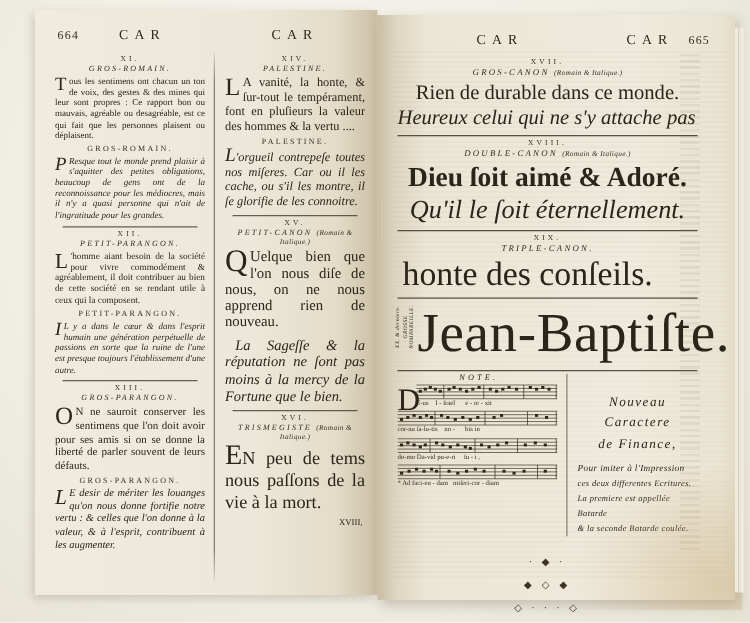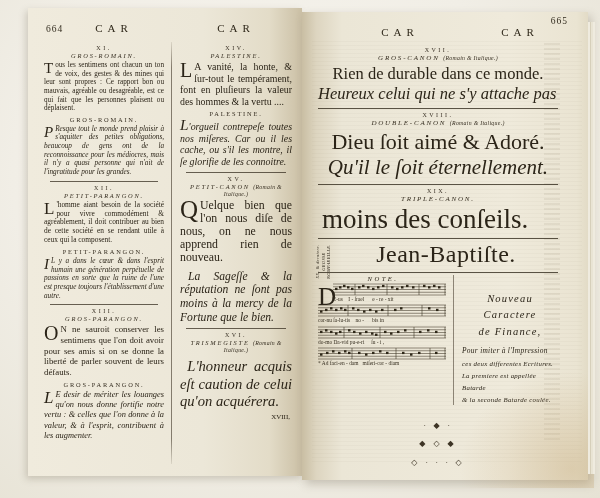--- a/index.html
+++ b/index.html
@@ -65,26 +65,26 @@
   .fcap.s2{font-size:17px;}
   .fcap.s3{font-size:20px;}
   .fcap.s4{font-size:25px;}
   .icap{font-size:1.55em;line-height:.8;}
   .catchword{text-align:right;font-size:7px;margin-top:1px;padding-right:2px;}
 
   
   .rp-content{position:absolute;top:32px;left:16px;width:240px;}
   .gc-roman{font-size:16.5px;text-align:center;white-space:nowrap;margin-top:1px;}
   .gc-italic{font-size:16.5px;font-style:italic;text-align:left;white-space:nowrap;}
-  .dc-roman{font-size:22px;text-align:center;white-space:nowrap;margin-top:1px;}
+  .dc-roman{font-size:22px;text-align:center;white-space:nowrap;margin-top:1px;font-weight:bold;}
   .dc-italic{font-size:21px;font-style:italic;text-align:center;white-space:nowrap;}
   .tc-line{font-size:27px;line-height:1.08;padding-left:4px;}
   .tc-cap{font-size:43px;line-height:.62;vertical-align:-5px;}
   .jb-band{position:relative;padding-left:16px;margin:2px 0 1px;}
-  .jb{font-size:24px;text-align:center;letter-spacing:.5px;white-space:nowrap;}
+  .jb{font-size:44px;text-align:center;letter-spacing:.5px;white-space:nowrap;}
   .side-label{position:absolute;left:-13px;top:12px;width:38px;font-size:4.4px;font-style:italic;
     letter-spacing:.4px;line-height:1.3;text-align:center;transform:rotate(-90deg);transform-origin:50% 50%;}
 
   .note-row{display:flex;margin-top:2px;}
   .music{width:130px;position:relative;}
   .note-label{text-align:center;font-size:6.6px;font-style:italic;letter-spacing:2.5px;margin-bottom:1px;}
   .music-cap{position:absolute;left:0;top:9px;font-size:25px;line-height:1;}
   .staffrow{margin-bottom:1px;}
   .staffrow svg{display:block;}
   .indent{margin-left:15px;}
@@ -136,51 +136,51 @@
       <div class="sechead">PALESTINE.</div>
       <p class="spec pali"><span class="icap">L</span><span>'orgueil contrepeſe toutes nos miſeres. Car ou il les cache, ou s'il les montre, il ſe glorifie de les connoitre.</span></p>
       <div class="rule"></div>
       <div class="secnum">XV.</div>
       <div class="sechead it"><span>PETIT-CANON</span> <span class="paren">(Romain &amp; Italique.)</span></div>
       <p class="spec pc"><span class="fcap s4">Q</span><span>Uelque bien que l'on nous diſe de nous, on ne nous apprend rien de nouveau.</span></p>
       <p class="spec pci">La Sageſſe &amp; la réputation ne ſont pas moins à la mercy de la Fortune que le bien.</p>
       <div class="rule"></div>
       <div class="secnum">XVI.</div>
       <div class="sechead it"><span>TRISMEGISTE</span> <span class="paren">(Romain &amp; Italique.)</span></div>
-      <p class="spec trii">L'honneur acquis eſt caution de celui qu'on acquérera.</p>
+      <p class="spec tri"><span class="icap">E</span><span>N peu de tems nous paſſons de la vie à la mort.</span></p>
       <div class="catchword">XVIII,</div>
     </div>
   </div>
 </div>
 
 <div class="page page-right">
   <div class="bleed"></div>
   <div class="bleed-strip"></div>
 
   <span class="runhead" style="left:42px;top:14px;width:112px;">CAR</span>
   <span class="runhead" style="left:168px;top:14px;width:100px;">CAR</span>
-  <span class="folio" style="right:20px;top:4px;">665</span>
+  <span class="folio" style="right:20px;top:16px;">665</span>
 
   <div class="rp-content">
 
     <div class="secnum">XVII.</div>
     <div class="sechead it" style="font-size:7px;"><span>GROS-CANON</span> <span class="paren">(Romain &amp; Italique.)</span></div>
     <div class="gc-roman">Rien de durable dans ce monde.</div>
     <div class="gc-italic">Heureux celui qui ne s'y attache pas</div>
     <div class="rule-full"></div>
 
     <div class="secnum">XVIII.</div>
     <div class="sechead it" style="font-size:7px;"><span>DOUBLE-CANON</span> <span class="paren">(Romain &amp; Italique.)</span></div>
     <div class="dc-roman">Dieu ſoit aimé &amp; Adoré.</div>
     <div class="dc-italic">Qu'il le ſoit éternellement.</div>
     <div class="rule-full"></div>
 
     <div class="secnum">XIX.</div>
     <div class="sechead it" style="font-size:7px;">TRIPLE-CANON.</div>
-    <div class="tc-line">moins des conſeils.</div>
+    <div class="tc-line">honte des conſeils.</div>
     <div class="rule-full"></div>
 
     <div class="jb-band">
       <div class="side-label">
         <div>XX. &amp; derniere.</div>
         <div>GROSSE</div>
         <div>NOMPAREILLE.</div>
       </div>
       <div class="jb">Jean-Baptiſte.</div>
     </div>

